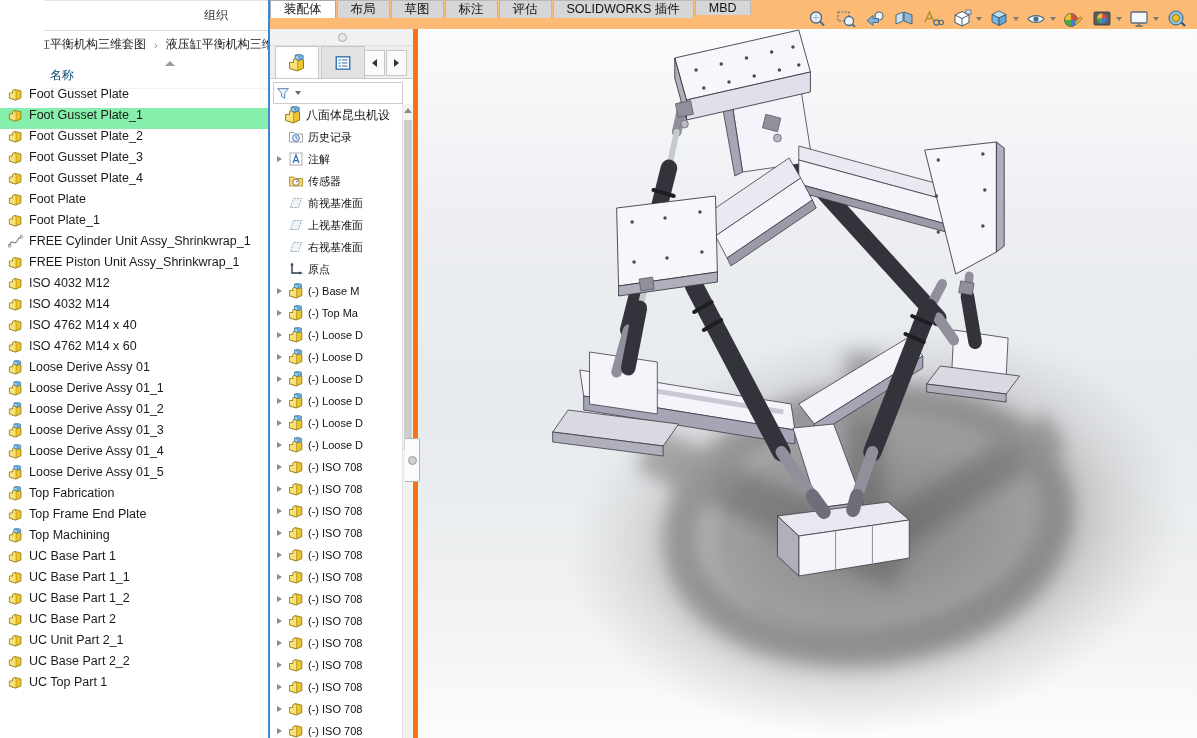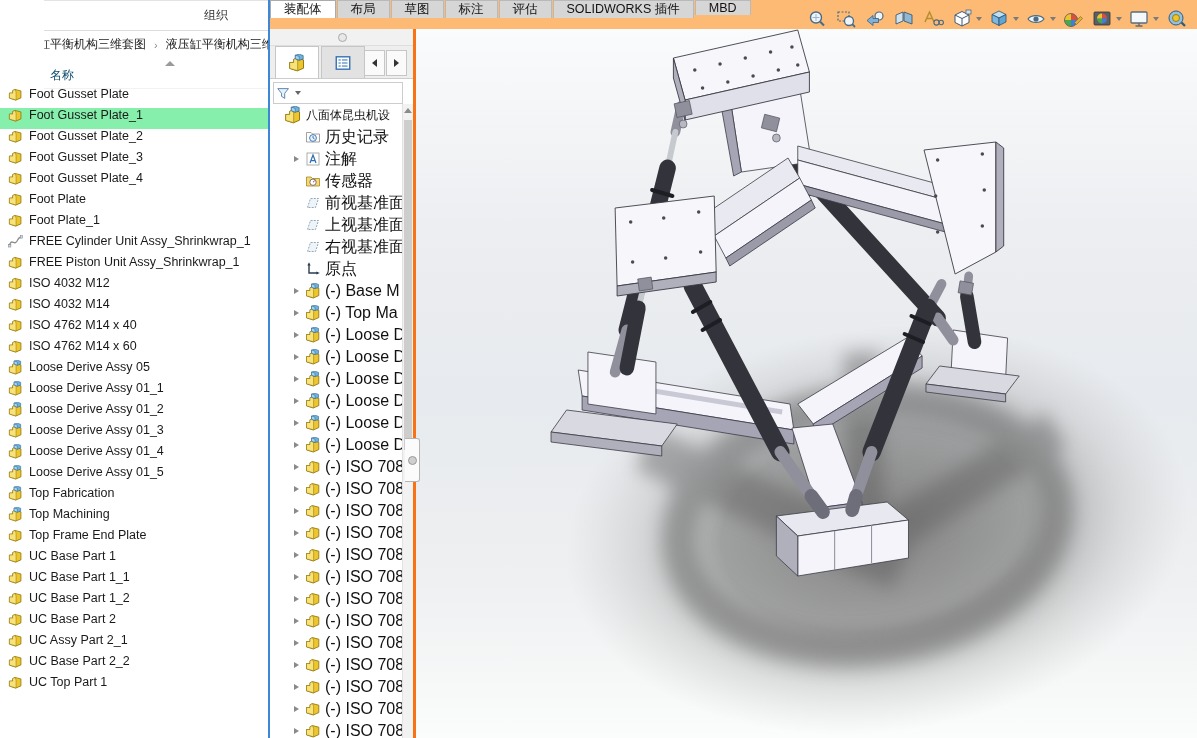--- a/index.html
+++ b/index.html
@@ -38,42 +38,42 @@
   .headsup{position:absolute;top:5px;right:8px;height:28px;display:flex;align-items:center;gap:3px;z-index:20;}
   .hu{width:26px;height:26px;display:flex;align-items:center;justify-content:center;border-radius:2px;}
   .hu svg{width:22px;height:22px;}
   .hu.dropdown{width:34px;}
   .hu.dropdown::after{content:"";width:0;height:0;border-left:3.5px solid transparent;
       border-right:3.5px solid transparent;border-top:4px solid #7a7a7a;margin-left:3px;}
 
   .sw-body{position:absolute;top:29px;left:0;right:0;bottom:0;display:flex;}
 
   
-  .fm{width:143px;flex:none;background:#fff;border-right:3px solid #f97316;position:relative;overflow:hidden;}
+  .fm{width:143px;flex:none;background:#fff;border-right:5px solid #f97316;position:relative;overflow:hidden;}
   .fm-pin{height:16px;background:#f1f1f1;border-bottom:1px solid #dedede;position:relative;}
   .fm-pin .pin-dot{position:absolute;left:50%;top:4px;width:7px;height:7px;margin-left:-4px;
       border-radius:50%;border:1px solid #a8a8a8;background:#e8e8e8;}
   .fm-tabs{height:32px;display:flex;align-items:stretch;background:#eeeeee;border-bottom:1px solid #cccccc;padding-left:5px;}
   .fm-tab{width:42px;display:flex;align-items:center;justify-content:center;background:#e2e2e2;
           border:1px solid #c6c6c6;border-bottom:none;margin-right:2px;}
   .fm-tab.active{background:#ffffff;}
   .fm-tab svg{width:18px;height:18px;}
   .fm-nav{margin-left:auto;display:flex;align-items:center;gap:1px;padding-right:6px;}
   .fm-nav-btn{width:19px;height:24px;background:#fafafa;border:1px solid #c6c6c6;
       display:flex;align-items:center;justify-content:center;}
   .tri-left{width:0;height:0;border-top:4px solid transparent;border-bottom:4px solid transparent;border-right:5px solid #333;}
   .tri-right{width:0;height:0;border-top:4px solid transparent;border-bottom:4px solid transparent;border-left:5px solid #333;}
   .fm-filter{height:20px;margin:3px 10px 2px 3px;border:1px solid #ccc;background:#fff;
       display:flex;align-items:center;padding-left:2px;gap:3px;}
   .fm-filter svg{width:16px;height:15px;}
   .filter-caret{width:0;height:0;border-left:3px solid transparent;border-right:3px solid transparent;
       border-top:4px solid #666;}
   .tree{position:absolute;top:75px;left:0;right:10px;bottom:0;overflow:hidden;}
-  .tree-row{height:22px;display:flex;align-items:center;white-space:nowrap;font-size:16px;color:#111;
-            padding-left:24px;}
+  .tree-row{height:22px;display:flex;align-items:center;white-space:nowrap;font-size:11px;color:#111;
+            padding-left:7px;}
   .tree-row.root{padding-left:3px;font-size:12px;}
   .tarrow{width:11px;flex:none;display:flex;align-items:center;}
   .tarrow::before{content:"";width:0;height:0;border-top:3.5px solid transparent;
       border-bottom:3.5px solid transparent;border-left:5px solid #8a8a8a;visibility:hidden;}
   .tree-row.arrow .tarrow::before{visibility:visible;}
   .tic{width:16px;height:16px;flex:none;margin-right:4px;}
   .tree-row.root .tic{width:18px;height:18px;}
   .tlabel{overflow:hidden;}
   .tree-scroll{position:absolute;top:75px;right:0;width:10px;bottom:0;background:#f2f2f2;
       border-left:1px solid #e2e2e2;}
@@ -316,21 +316,21 @@
             <use href="#part-icon"></use>
           </svg>
           <span class="flabel">ISO 4762 M14 x 60</span>
         </div>
 
 
         <div class="file-row">
           <svg class="fic">
             <use href="#assembly-icon"></use>
           </svg>
-          <span class="flabel">Loose Derive Assy 05</span>
+          <span class="flabel">Loose Derive Assy 01</span>
         </div>
 
         <div class="file-row">
           <svg class="fic">
             <use href="#assembly-icon"></use>
           </svg>
           <span class="flabel">Loose Derive Assy 01_1</span>
         </div>
 
         <div class="file-row">
@@ -363,36 +363,36 @@
 
         <div class="file-row">
           <svg class="fic">
             <use href="#assembly-icon"></use>
           </svg>
           <span class="flabel">Top Fabrication</span>
         </div>
 
         <div class="file-row">
           <svg class="fic">
+            <use href="#part-icon"></use>
+          </svg>
+          <span class="flabel">Top Frame End Plate</span>
+        </div>
+
+        <div class="file-row">
+          <svg class="fic">
             <use href="#assembly-icon"></use>
           </svg>
           <span class="flabel">Top Machining</span>
         </div>
 
         <div class="file-row">
           <svg class="fic">
             <use href="#part-icon"></use>
           </svg>
-          <span class="flabel">Top Frame End Plate</span>
-        </div>
-
-        <div class="file-row">
-          <svg class="fic">
-            <use href="#part-icon"></use>
-          </svg>
           <span class="flabel">UC Base Part 1</span>
         </div>
 
         <div class="file-row">
           <svg class="fic">
             <use href="#part-icon"></use>
           </svg>
           <span class="flabel">UC Base Part 1_1</span>
         </div>
 
@@ -407,21 +407,21 @@
           <svg class="fic">
             <use href="#part-icon"></use>
           </svg>
           <span class="flabel">UC Base Part 2</span>
         </div>
 
         <div class="file-row">
           <svg class="fic">
             <use href="#part-icon"></use>
           </svg>
-          <span class="flabel">UC Assy Part 2_1</span>
+          <span class="flabel">UC Unit Part 2_1</span>
         </div>
 
         <div class="file-row">
           <svg class="fic">
             <use href="#part-icon"></use>
           </svg>
           <span class="flabel">UC Base Part 2_2</span>
         </div>
 
         <div class="file-row">

